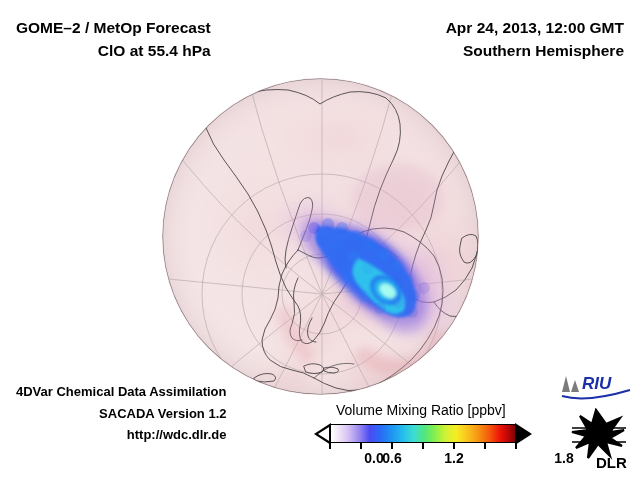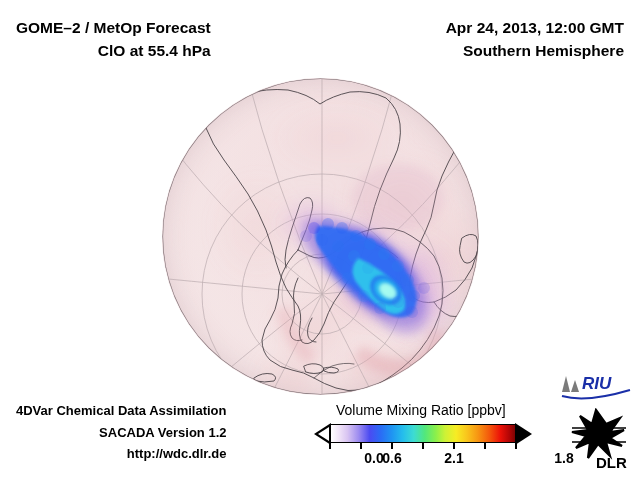--- a/index.html
+++ b/index.html
@@ -17,21 +17,21 @@
   #globe-wrap{left:162px;top:78px;width:317px;height:317px;}
   #globe-disc{position:absolute;left:0;top:0;width:317px;height:317px;border-radius:50%;
      background:
        radial-gradient(circle at 50% 50%, rgba(247,232,233,0.0) 0%, rgba(243,224,226,0.35) 55%, rgba(236,214,217,0.75) 88%, rgba(230,208,212,0.9) 100%),
        radial-gradient(circle at 62% 40%, #f2dfe1 0%, #f4e3e4 45%, #f6eaea 75%, #f5eaea 100%);
      box-shadow:inset 0 0 22px rgba(205,180,186,0.45);
      overflow:hidden;}
   #globe-svg{position:absolute;left:0;top:0;}
 
   
-  #ftr-left{left:16px;top:400px;}
+  #ftr-left{left:16px;top:381px;}
   .ftr-line{font-size:13px;font-weight:bold;line-height:21.5px;white-space:nowrap;}
 
   
   #cbar-title{left:336px;top:402px;font-size:14px;font-weight:normal;white-space:nowrap;}
   #cbar-wrap{left:314px;top:423px;width:218px;height:24px;}
   #cbar-body{position:absolute;left:16px;top:1px;width:186px;height:19px;
      border:1.5px solid #000;box-sizing:border-box;
      background:linear-gradient(to right,
         #ffffff 0%, #f2e6f8 4%, #d8c4f2 9%, #9d8cf0 15%,
         #4b4bf2 21%, #2a6cf5 27%, #1f94f2 33%, #25bdec 39%,
@@ -291,21 +291,21 @@
       <i style="left: 30.25px;"></i>
       <i style="left: 61.25px;"></i>
       <i style="left: 92.25px;"></i>
       <i style="left: 123.25px;"></i>
       <i style="left: 154.25px;"></i>
       <i style="left: 185.25px;"></i>
     </div>
   <div id="cbar-labels">
       <span style="left: 16px; margin-left: 44px;">0.0</span>
       <span style="left: 78px;">0.6</span>
-      <span style="left: 140px;">2.1</span>
+      <span style="left: 140px;">1.2</span>
       <span style="left: 202px; margin-left: 48px;">1.8</span>
     </div>
 </div>
 
 <div class="abs" id="riu-logo">
   <svg width="72" height="30" viewBox="0 0 72 30">
     <g fill="#7b7b7b">
       <path d="M2 20 L6 4 L10 20 Z"></path>
       <path d="M11 20 L15 8 L19 20 Z"></path>
     </g>

